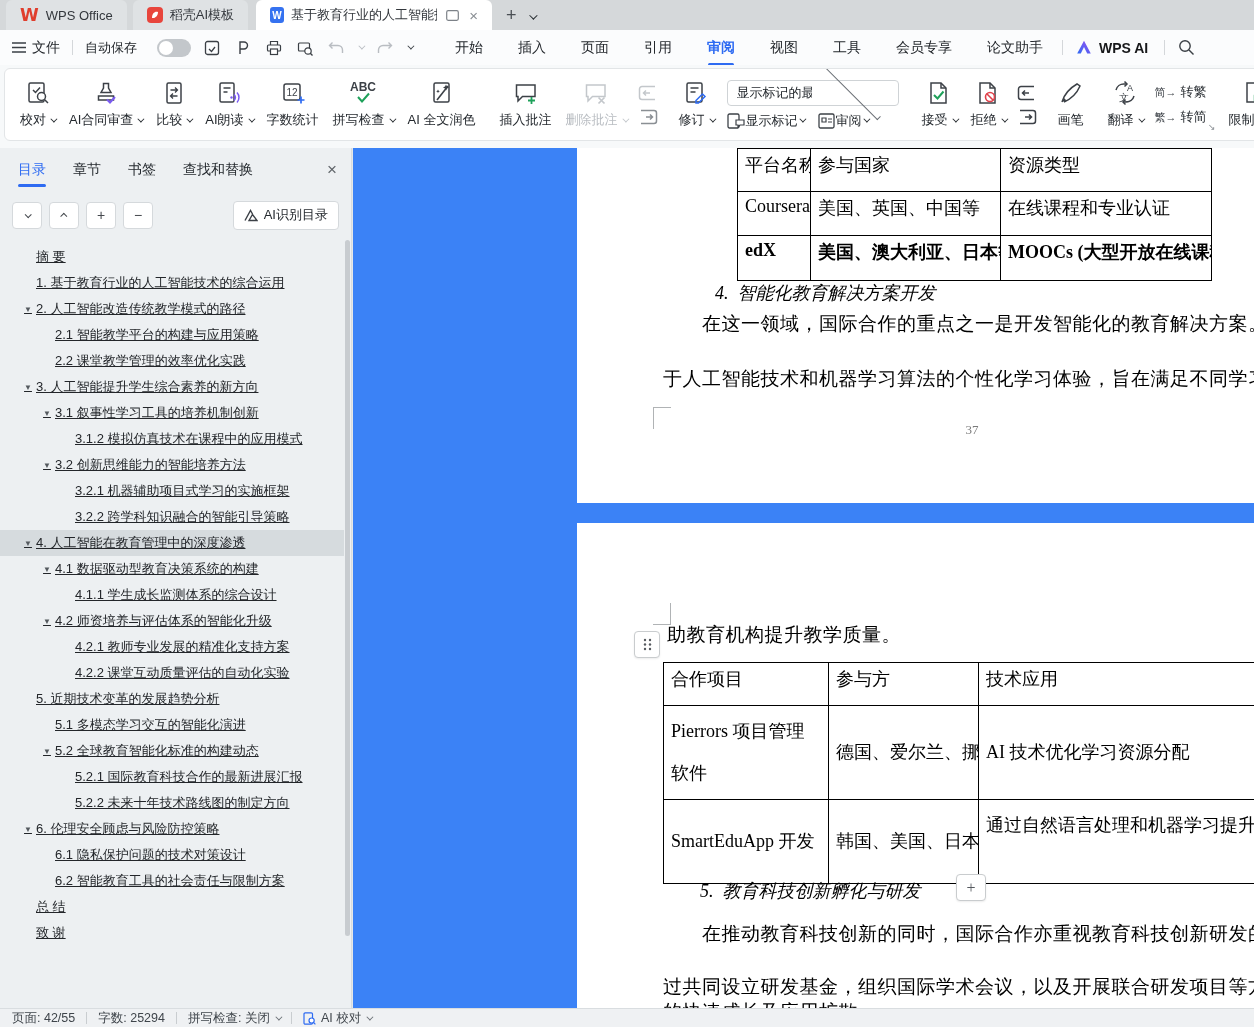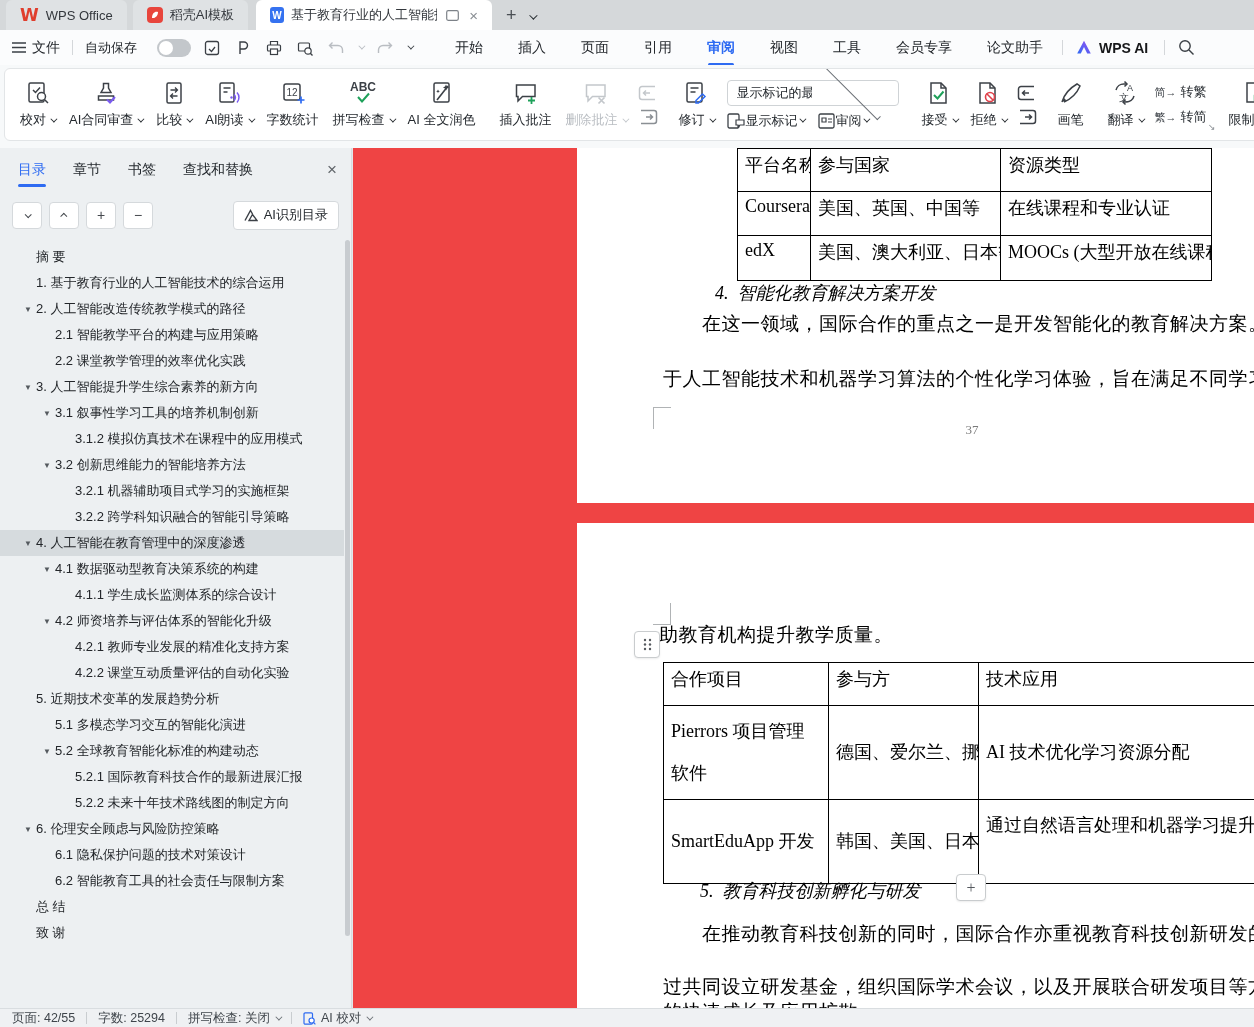--- a/index.html
+++ b/index.html
@@ -63,31 +63,31 @@
 .sidebar { position:absolute; left:0; top:148px; width:352px; bottom:19px; background:#edf0f2; border-right:1px solid #d8dcdf; overflow:hidden; }
 .stabs { height:44px; display:flex; align-items:center; gap:27px; padding-left:18px; font-size:14px; position:relative; }
 .stab { position:relative; }
 .stab.active { color:#2e6bf2; font-weight:normal; }
 .stab.active::after { content:""; position:absolute; left:0; right:0; bottom:-8px; height:3px; border-radius:2px; background:#2e6bf2; }
 .sclose { position:absolute; right:14px; top:12px; font-size:17px; color:#60656a; }
 .stoolbar { height:46px; display:flex; align-items:center; gap:7px; padding:0 12px; }
 .sbtn { width:30px; height:27px; background:#fff; border:1px solid #d5d9dc; border-radius:4px; display:flex; align-items:center; justify-content:center; color:#45494e; font-size:14px; }
 .ai-toc-btn { margin-left:auto; height:29px; background:#fff; border:1px solid #d5d9dc; border-radius:4px; display:flex; align-items:center; gap:6px; padding:0 10px; font-size:13px; color:#24292e; }
 .toc { position:absolute; top:90px; bottom:0; left:0; right:7px; padding-top:6px; overflow:hidden; }
-.toc-row { height:26px; display:flex; align-items:center; font-size:13px; color:#23262a; white-space:nowrap; overflow:hidden; }
+.toc-row { height:26px; display:flex; align-items:center; font-size:13px; color:#23262a; white-space:nowrap; overflow:hidden;text-decoration:underline; }
 .toc-row.selected { background:#d6dbde; }
 .toc-arrow { width:16px; text-align:center; font-size:8px; color:#555a5f; flex:none; }
 .toc-row.lvl0 { padding-left:20px; }
 .toc-row.lvl1 { padding-left:39px; }
 .toc-row.lvl2 { padding-left:59px; }
 .sscroll { position:absolute; right:1px; top:92px; bottom:12px; width:5px; }
 .sscroll .thumb { position:absolute; top:0; width:5px; height:92%; border-radius:3px; background:#c8ccd0; }
 
 
-.docarea { position:absolute; left:353px; top:148px; right:0; bottom:19px; background:#ef4444; overflow:hidden; }
+.docarea { position:absolute; left:353px; top:148px; right:0; bottom:19px; background:#3b82f6; overflow:hidden; }
 .page { position:absolute; left:224px; width:800px; background:#fff; }
 .page1 { top:-3px; height:358px; }
 .page2 { top:375px; height:485px; }
 .serif { font-family:"Liberation Serif","DejaVu Serif",serif; color:#000; }
 .dline { position:absolute; white-space:pre; font-size:19px; letter-spacing:0.5px; }
 .dhead { position:absolute; white-space:pre; font-size:18px;font-style:italic; }
 .dtable { position:absolute; border-collapse:collapse; table-layout:fixed; font-size:18px; }
 .dtable td { border:1px solid #000; padding:4px 7px; vertical-align:top; overflow:hidden; white-space:nowrap; }
 .dtable td.mid { vertical-align:middle; }
 .dtable td.wrap { white-space:normal; line-height:2.35; }
@@ -660,37 +660,37 @@
             <tr style="height:43px;">
           <td>平台名称</td>
           <td>参与国家</td>
           <td>资源类型</td>
         </tr>
         <tr style="height:44px;">
           <td>Coursera</td>
           <td>美国、英国、中国等</td>
           <td>在线课程和专业认证</td>
         </tr>
-        <tr style="height:45px;">
+        <tr style="height:45px;font-weight:bold;">
           <td>edX</td>
           <td>美国、澳大利亚、日本等</td>
           <td>MOOCs (大型开放在线课程)</td>
         </tr>
       </tbody>
         </table>
       <div class="dhead" style="left:138px; top:136px;">4.  智能化教育解决方案开发</div>
       <div class="dline" style="left:125px; top:166px;">在这一领域，国际合作的重点之一是开发智能化的教育解决方案。合作的重点是</div>
       <div class="dline" style="left:86px; top:221px;">于人工智能技术和机器学习算法的个性化学习体验，旨在满足不同学习者的需求，并</div>
       <div class="cmark tl" style="left:76px; top:262px;"></div>
       <div class="pagenum" style="top:277px;">37</div>
     </div>
 
     <div class="page page2 serif">
       <div class="cmark br" style="left:76px; top:80px;"></div>
-      <div class="dline" style="left:82px; top:99px;">助教育机构提升教学质量。</div>
+      <div class="dline" style="left:90px; top:99px;">助教育机构提升教学质量。</div>
       <div class="drag-handle">
         <svg width="9" height="13" viewBox="0 0 9 13">
             <g fill="#55595e">
               <circle cx="2" cy="2" r="1.2"></circle>
               <circle cx="7" cy="2" r="1.2"></circle>
               <circle cx="2" cy="6.5" r="1.2"></circle>
               <circle cx="7" cy="6.5" r="1.2"></circle>
               <circle cx="2" cy="11" r="1.2"></circle>
               <circle cx="7" cy="11" r="1.2"></circle>
             </g>

